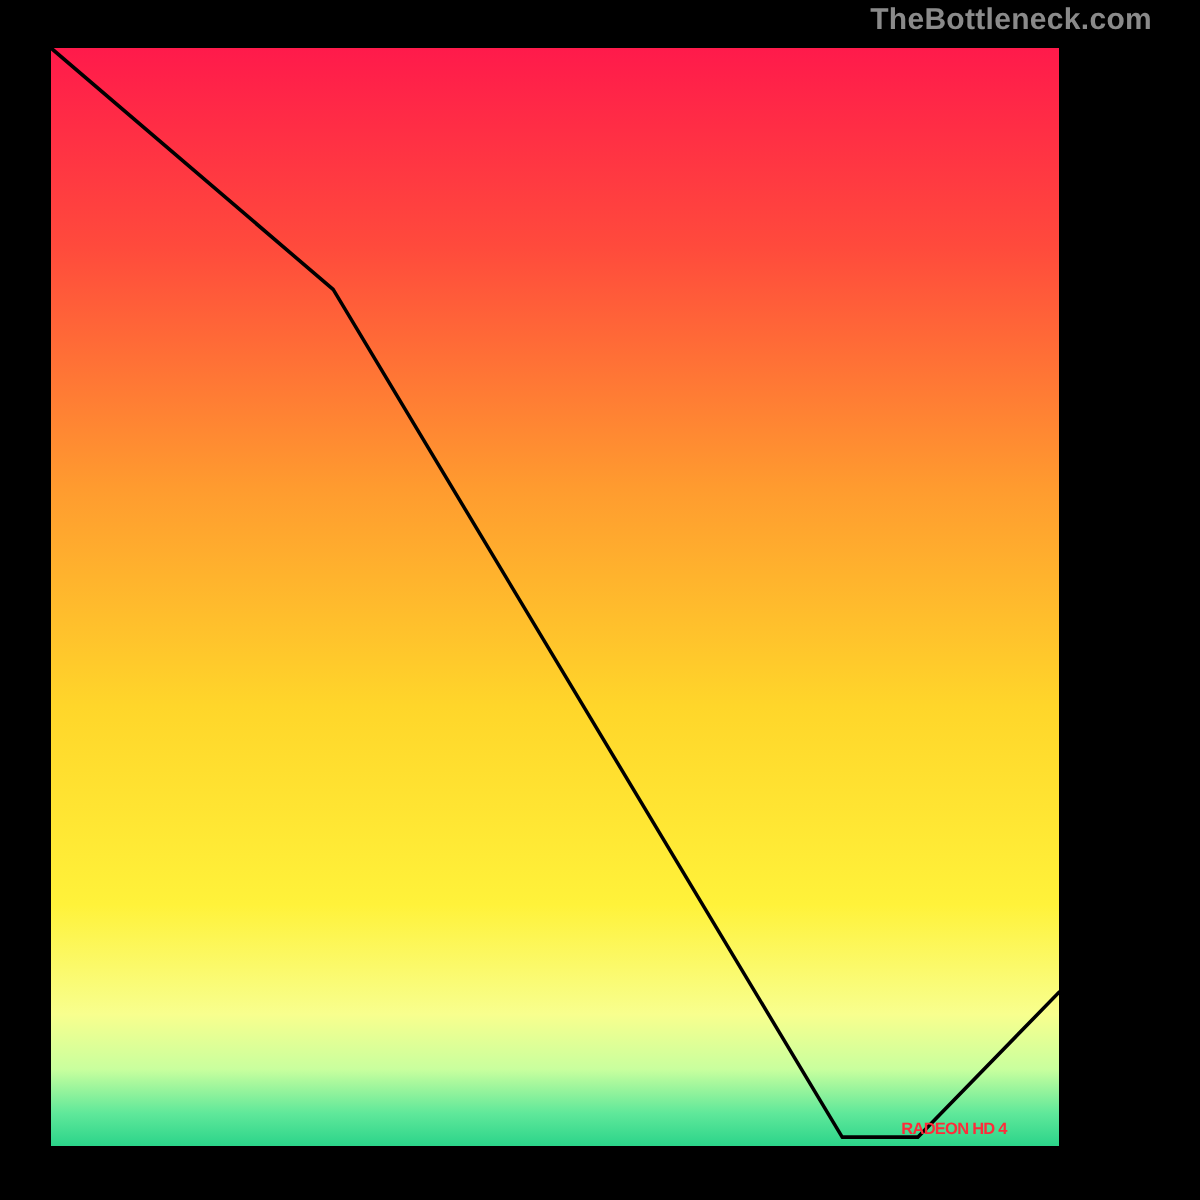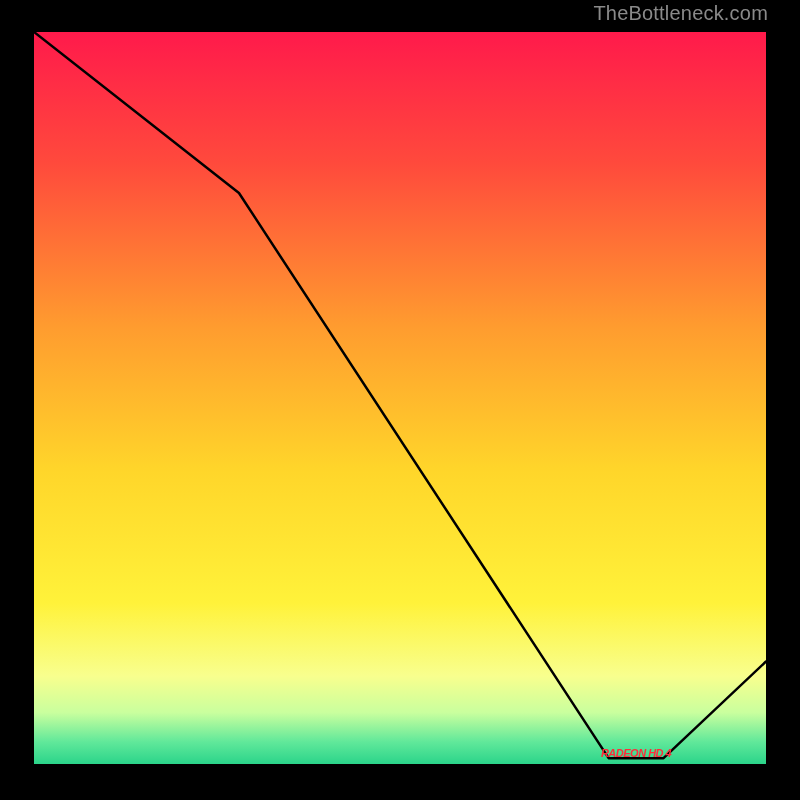--- a/index.html
+++ b/index.html
@@ -14,32 +14,31 @@
   .frame {
     position: relative;
     width: 800px;
     height: 800px;
   }
   .watermark {
     position: absolute;
     top: 2px;
     right: 32px;
     font-size: 20px;
-    font-weight: 400;
+    font-weight: 700;
     color: #8a8a8a;
     letter-spacing: 0.2px;
   }
   .plot-area {
     position: absolute;
     left: 34px;
     top: 32px;
-    width: 732px;
+    width: 672px;
     height: 732px;
     overflow: hidden;
-    font-style: italic;
   }
   .gradient-fill {
     position: absolute;
     inset: 0;
   }
   svg.overlay {
     position: absolute;
     inset: 0;
     width: 100%;
     height: 100%;

